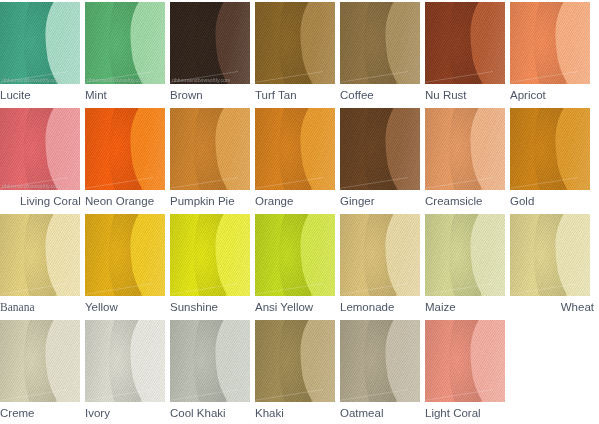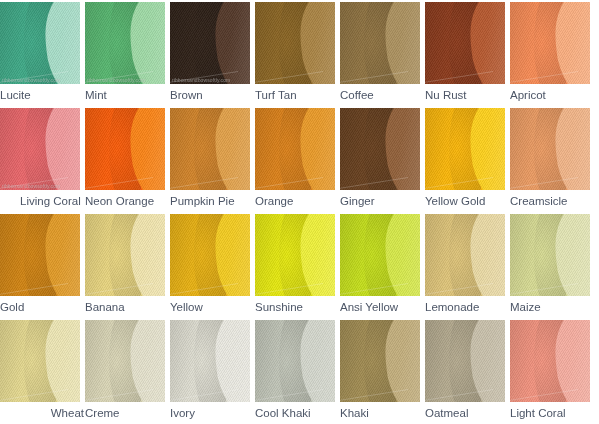--- a/index.html
+++ b/index.html
@@ -282,32 +282,20 @@
         <div class="chip-sheen" style="background: rgb(145, 96, 58); mix-blend-mode: normal; opacity: 1;"></div>
         <div class="chip-weave"></div>
         <div class="chip-crease"></div>
         <div class="chip-crease2"></div>
         <div class="chip-vignette"></div>
       </div>
       <div class="swatch-label" style="color: rgb(76, 85, 102);">Ginger</div>
     </div>
     <div class="swatch-cell">
       <div class="swatch-chip">
-        <div class="chip-base" style="background: rgb(248, 181, 10);"></div>
-        <div class="chip-shade"></div>
-        <div class="chip-sheen" style="background: rgb(252, 208, 30); mix-blend-mode: normal; opacity: 1;"></div>
-        <div class="chip-weave"></div>
-        <div class="chip-crease"></div>
-        <div class="chip-crease2"></div>
-        <div class="chip-vignette"></div>
-      </div>
-      <div class="swatch-label" style="color: rgb(76, 85, 102);">Yellow Gold</div>
-    </div>
-    <div class="swatch-cell">
-      <div class="swatch-chip">
         <div class="chip-base" style="background: rgb(233, 154, 98);"></div>
         <div class="chip-shade"></div>
         <div class="chip-sheen" style="background: rgb(240, 180, 136); mix-blend-mode: normal; opacity: 1;"></div>
         <div class="chip-weave"></div>
         <div class="chip-crease"></div>
         <div class="chip-crease2"></div>
         <div class="chip-vignette"></div>
       </div>
       <div class="swatch-label" style="color: rgb(76, 85, 102);">Creamsicle</div>
     </div>
@@ -326,21 +314,21 @@
     <div class="swatch-cell">
       <div class="swatch-chip">
         <div class="chip-base" style="background: rgb(230, 211, 127);"></div>
         <div class="chip-shade"></div>
         <div class="chip-sheen" style="background: rgb(240, 228, 174); mix-blend-mode: normal; opacity: 1;"></div>
         <div class="chip-weave"></div>
         <div class="chip-crease"></div>
         <div class="chip-crease2"></div>
         <div class="chip-vignette"></div>
       </div>
-      <div class="swatch-label" style="color: rgb(76, 85, 102);">Banana</div>
+      <div class="swatch-label" style="color: rgb(76, 85, 102); font-family: Liberation Serif, serif;">Banana</div>
     </div>
     <div class="swatch-cell">
       <div class="swatch-chip">
         <div class="chip-base" style="background: rgb(230, 176, 19);"></div>
         <div class="chip-shade"></div>
         <div class="chip-sheen" style="background: rgb(242, 203, 34); mix-blend-mode: normal; opacity: 1;"></div>
         <div class="chip-weave"></div>
         <div class="chip-crease"></div>
         <div class="chip-crease2"></div>
         <div class="chip-vignette"></div>

